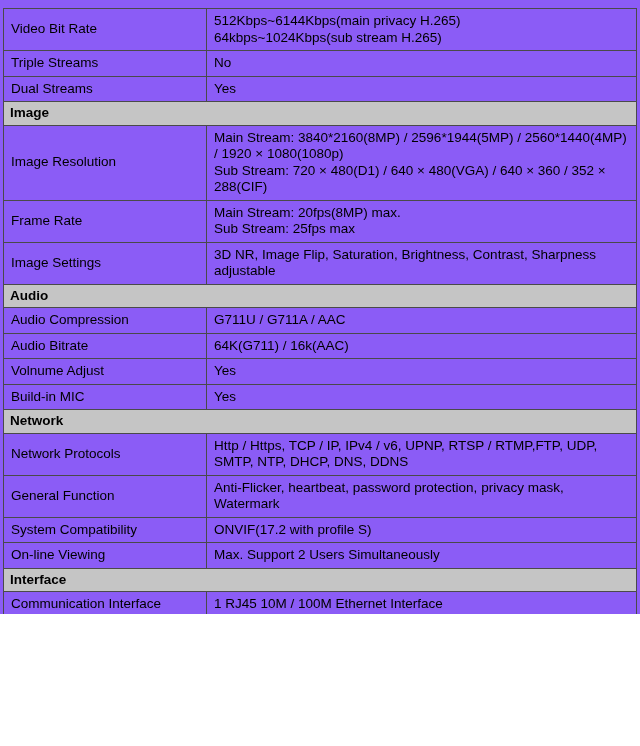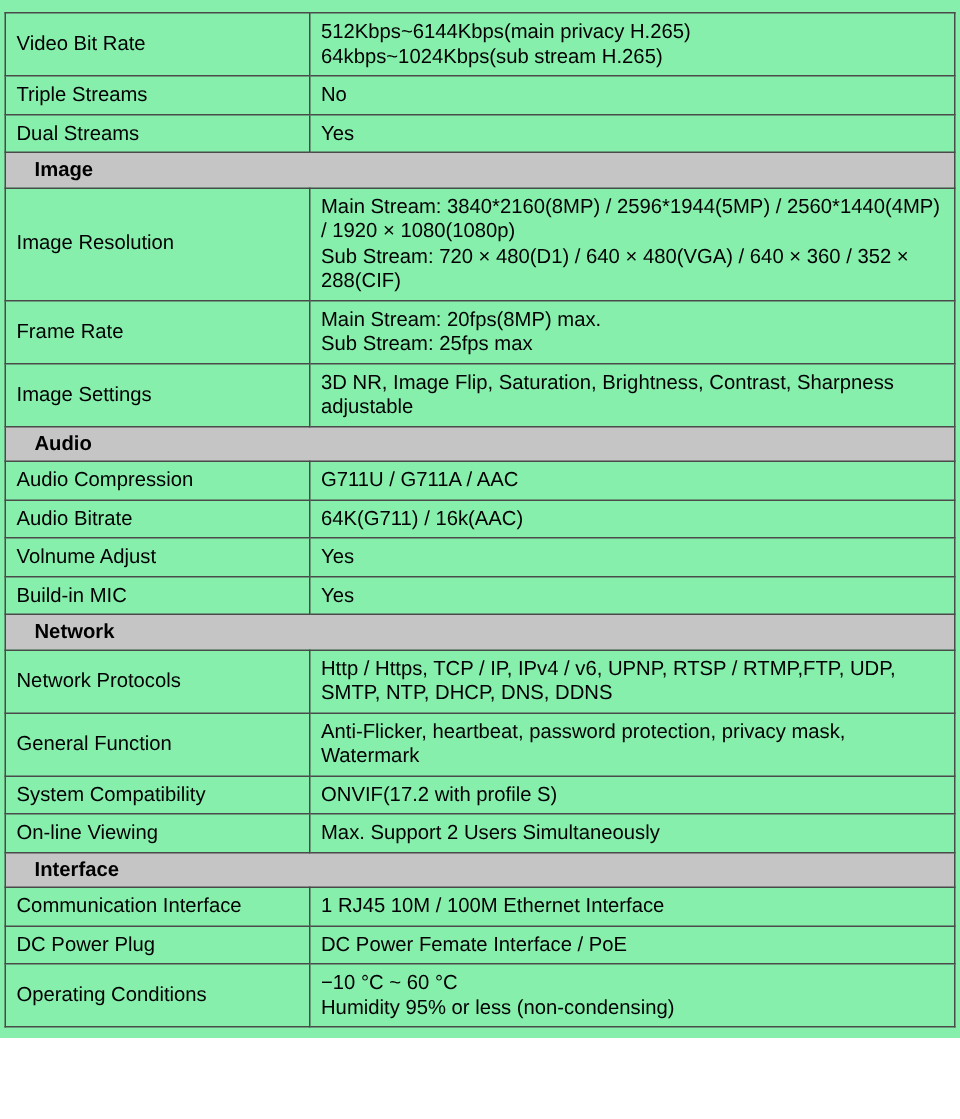--- a/index.html
+++ b/index.html
@@ -3,25 +3,25 @@
 <meta charset="utf-8">
 <style>
   html, body {
     margin: 0;
     padding: 0;
     background: #ffffff;
   }
   .page {
     position: relative;
     width: 640px;
-    height: 692px;
+    height: 614px;
     overflow: hidden;
     box-sizing: border-box;
     padding: 8px 3px 0 3px;
-    background: #86efac;
+    background: #8b5cf6;
     font-family: "Liberation Sans", sans-serif;
     color: #000000;
   }
   table.spec {
     border-collapse: collapse;
     width: 634px;
     table-layout: fixed;
   }
   table.spec td {
     border: 1px solid var(--border-color, #4a4a4a);
@@ -33,21 +33,21 @@
   }
   td.label {
     width: 188px;
   }
   td.value {
     white-space: pre-line;
   }
   tr.section td {
     background: var(--section-bg, #c5c5c5);
     font-weight: bold;
-    padding: 3px 19px;
+    padding: 3px 6px;
   }
 </style>
 </head>
 <body>
 
 <div class="page">
   <table class="spec">
     <tbody>
         <tr>
           <td class="label">Video Bit Rate</td>

